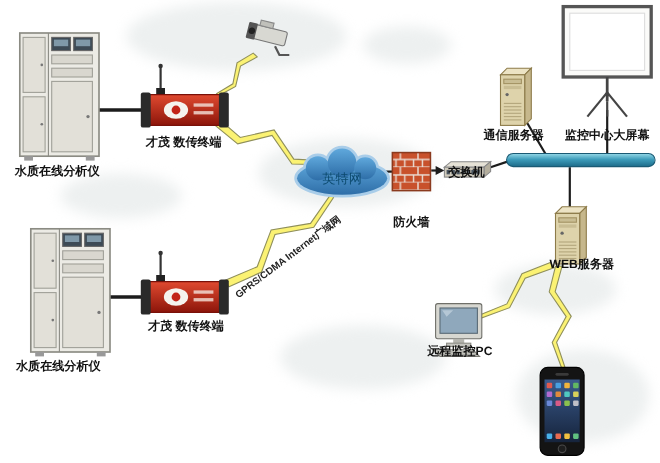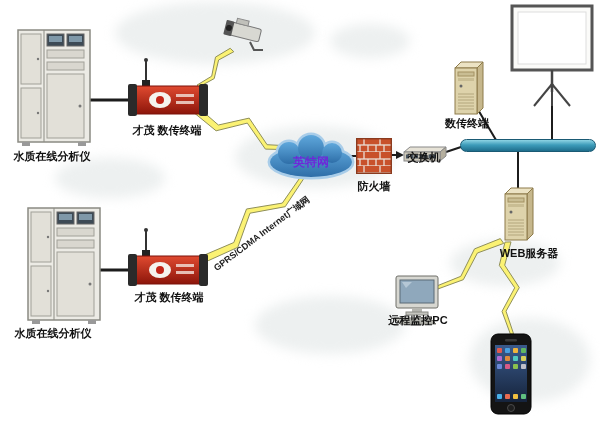--- a/index.html
+++ b/index.html
@@ -4,21 +4,21 @@
 <style>
   *{box-sizing:border-box}
   html,body{margin:0;padding:0;background:#fff}
   body{font-family:"Liberation Sans","DejaVu Sans",sans-serif}
   .stage{position:relative;width:600px;height:421px;background:#ffffff;overflow:hidden}
   .blob{position:absolute;background:#edf0f0;border-radius:50%;filter:blur(6px);z-index:0}
   #wires{position:absolute;left:0;top:0;width:600px;height:421px;z-index:1}
   .node{position:absolute;z-index:2}
   .node svg{display:block;width:100%;height:100%;overflow:visible}
   .label{position:absolute;z-index:3;font-size:11px;font-weight:600;color:#111;text-align:center;line-height:1.15;white-space:nowrap}
-  .cloud-text{position:absolute;left:0;top:0;right:0;bottom:0;display:flex;align-items:center;justify-content:center;padding-top:11px;color:#6d28d9;font-size:12px;font-weight:700;z-index:3}
+  .cloud-text{position:absolute;left:0;top:0;right:0;bottom:0;display:flex;align-items:center;justify-content:center;padding-top:11px;color:#0c4a6e;font-size:12px;font-weight:400;z-index:3}
   .link-label{position:absolute;z-index:2;font-size:9px;font-weight:700;color:#222;white-space:nowrap;transform:translate(-50%,-50%) rotate(-37deg)}
   .busbar{position:absolute;z-index:2;background:linear-gradient(#8ed4e4 0%,#3d9cba 45%,#1f6e8c 100%);border:1px solid #1a5a74;border-radius:7px}
 </style>
 </head>
 <body>
 
 <div class="stage">
 
   <svg style="position:absolute;width:0;height:0" aria-hidden="true">
     <defs>
@@ -174,21 +174,21 @@
       </g>
     </svg>
     <div class="cloud-text">英特网</div>
   </div>
 
   <div class="node" style="left:356px;top:138px;width:36px;height:36px">
     <svg viewBox="0 0 36 36">
       <rect x="0.7" y="0.7" width="34.6" height="34.6" fill="url(#brickPat)" stroke="#8a3a1e" stroke-width="1.4"></rect>
     </svg>
   </div>
-  <div class="label" style="left:348px;top:180px;width:52px">防火墙</div>
+  <div class="label" style="left:348px;top:196px;width:52px">防火墙</div>
 
   <div class="node" style="left:400px;top:144px;width:48px;height:20px">
     <svg viewBox="0 0 48 20">
       <polygon points="4,8 10,3 46,3 40,8" fill="#e6e2d6" stroke="#888"></polygon>
       <polygon points="40,8 46,3 46,12 40,17" fill="#b5af9e" stroke="#888"></polygon>
       <rect x="4" y="8" width="36" height="9" fill="#cfcabb" stroke="#888"></rect>
       <g fill="#4a5560">
         <rect x="6" y="10.5" width="3" height="4"></rect>
           <rect x="10.5" y="10.5" width="3" height="4"></rect>
         <rect x="15" y="10.5" width="3" height="4"></rect>
@@ -212,33 +212,34 @@
       <g stroke="#b3a67c">
         <line x1="8" y1="34" x2="24" y2="34"></line>
           <line x1="8" y1="37" x2="24" y2="37"></line>
         <line x1="8" y1="40" x2="24" y2="40"></line>
           <line x1="8" y1="43" x2="24" y2="43"></line>
         <line x1="8" y1="46" x2="24" y2="46"></line>
           <line x1="8" y1="49" x2="24" y2="49"></line>
       </g>
     </svg>
   </div>
-  <div class="label" style="left:430px;top:117px;width:74px">数传终端</div>
+  <div class="label" style="left:430px;top:117px;width:74px">通信服务器</div>
 
   <div class="node" style="left:510px;top:4px;width:86px;height:108px">
     <svg viewBox="0 0 86 108">
       <rect x="2" y="2" width="80" height="64" fill="#fbfbf9" stroke="#555" stroke-width="3"></rect>
       <rect x="8" y="8" width="68" height="52" fill="#ffffff" stroke="#ddd"></rect>
       <line x1="42" y1="66" x2="42" y2="88" stroke="#444" stroke-width="2.5"></line>
       <circle cx="42" cy="82" r="2" fill="#444"></circle>
       <line x1="42" y1="80" x2="24" y2="102" stroke="#444" stroke-width="2"></line>
       <line x1="42" y1="80" x2="60" y2="102" stroke="#444" stroke-width="2"></line>
       <line x1="42" y1="88" x2="42" y2="102" stroke="#444" stroke-width="2"></line>
     </svg>
   </div>
+  <div class="label" style="left:506px;top:117px;width:92px">监控中心大屏幕</div>
 
   <div class="busbar" style="left:460px;top:139px;width:136px;height:13px"></div>
 
   <div class="node" style="left:500px;top:186px;width:36px;height:56px">
     <svg viewBox="0 0 36 56">
       <polygon points="5,8 11,2 33,2 27,8" fill="#ece3c4" stroke="#8d7b4a"></polygon>
       <polygon points="27,8 33,2 33,48 27,54" fill="#c6b78c" stroke="#8d7b4a"></polygon>
       <rect x="5" y="8" width="22" height="46" fill="#ded3ab" stroke="#8d7b4a"></rect>
       <rect x="8" y="12" width="16" height="4" fill="#c9bd93" stroke="#a39263"></rect>
       <rect x="8" y="18" width="16" height="3" fill="#c9bd93"></rect>
@@ -246,21 +247,21 @@
       <g stroke="#b3a67c">
         <line x1="8" y1="34" x2="24" y2="34"></line>
           <line x1="8" y1="37" x2="24" y2="37"></line>
         <line x1="8" y1="40" x2="24" y2="40"></line>
           <line x1="8" y1="43" x2="24" y2="43"></line>
         <line x1="8" y1="46" x2="24" y2="46"></line>
           <line x1="8" y1="49" x2="24" y2="49"></line>
       </g>
     </svg>
   </div>
-  <div class="label" style="left:492px;top:247px;width:74px">WEB服务器</div>
+  <div class="label" style="left:492px;top:235px;width:74px">WEB服务器</div>
 
   <div class="node" style="left:388px;top:274px;width:58px;height:52px">
     <svg viewBox="0 0 58 52">
       <rect x="8" y="2" width="42" height="32" rx="2" fill="#d7d7d1" stroke="#6f6f69"></rect>
       <rect x="12" y="6" width="34" height="23" fill="#8fa8bc" stroke="#5a6a76"></rect>
       <path d="M14,8 l10,0 -6,6 z" fill="#c5d4e0" opacity="0.7"></path>
       <rect x="24" y="34" width="10" height="4" fill="#b5b5af"></rect>
       <rect x="18" y="38" width="22" height="3" fill="#c5c5bf" stroke="#8a8a84"></rect>
       <polygon points="6,44 42,44 48,50 12,50" fill="#cfcfc9" stroke="#7a7a74"></polygon>
       <g stroke="#9a9a94">

